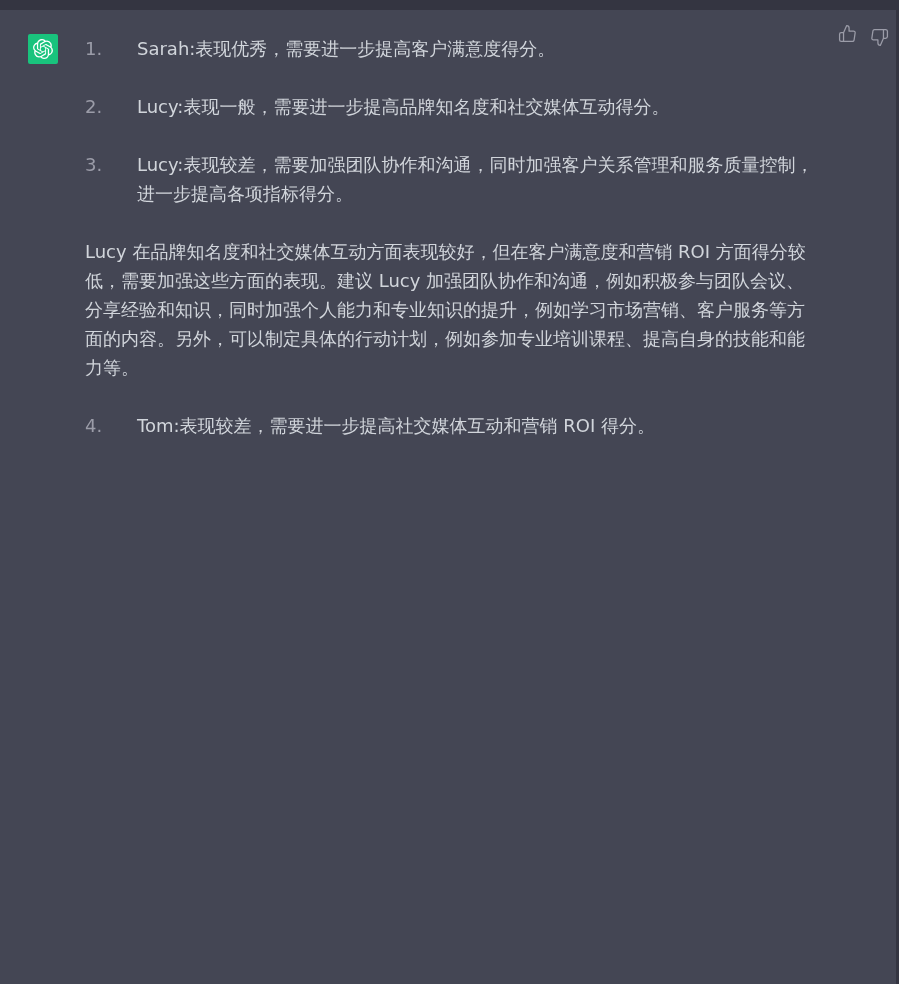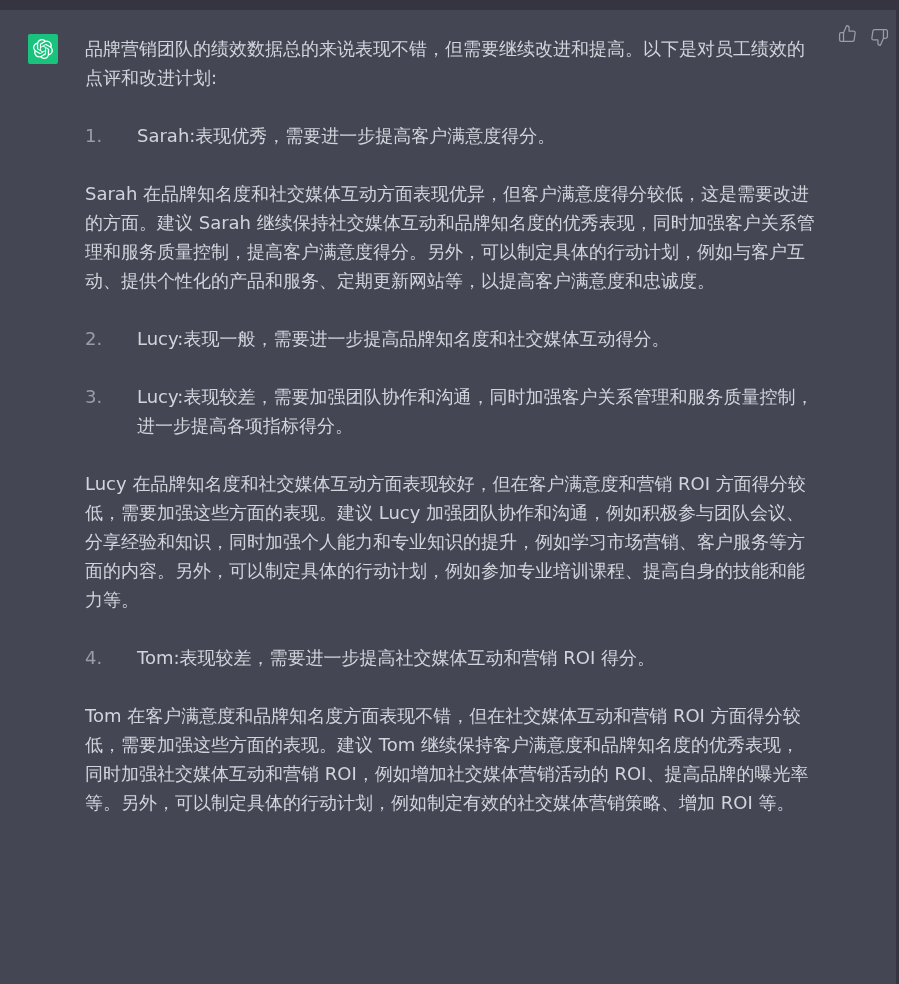--- a/index.html
+++ b/index.html
@@ -85,48 +85,45 @@
 <div class="message-row">
   <div class="message">
 
     <div class="avatar">
       <svg viewBox="0 0 24 24">
         <path d="M22.2819 9.8211a5.9847 5.9847 0 0 0-.5157-4.9108 6.0462 6.0462 0 0 0-6.5098-2.9A6.0651 6.0651 0 0 0 4.9807 4.1818a5.9847 5.9847 0 0 0-3.9977 2.9 6.0462 6.0462 0 0 0 .7427 7.0966 5.98 5.98 0 0 0 .511 4.9107 6.051 6.051 0 0 0 6.5146 2.9001A5.9847 5.9847 0 0 0 13.2599 24a6.0557 6.0557 0 0 0 5.7718-4.2058 5.9894 5.9894 0 0 0 3.9977-2.9001 6.0557 6.0557 0 0 0-.7475-7.073zm-9.022 12.6081a4.4755 4.4755 0 0 1-2.8764-1.0408l.1419-.0804 4.7783-2.7582a.7948.7948 0 0 0 .3927-.6813v-6.7369l2.02 1.1686a.071.071 0 0 1 .038.052v5.5826a4.504 4.504 0 0 1-4.4945 4.4944zm-9.6607-4.1254a4.4708 4.4708 0 0 1-.5346-3.0137l.142.0852 4.783 2.7582a.7712.7712 0 0 0 .7806 0l5.8428-3.3685v2.3324a.0804.0804 0 0 1-.0332.0615L9.74 19.9502a4.4992 4.4992 0 0 1-6.1408-1.6464zM2.3408 7.8956a4.485 4.485 0 0 1 2.3655-1.9728V11.6a.7664.7664 0 0 0 .3879.6765l5.8144 3.3543-2.0201 1.1685a.0757.0757 0 0 1-.071 0l-4.8303-2.7865A4.504 4.504 0 0 1 2.3408 7.8956zm16.5963 3.8558L13.1038 8.364 15.1192 7.2a.0757.0757 0 0 1 .071 0l4.8303 2.7913a4.4944 4.4944 0 0 1-.6765 8.1042v-5.6772a.79.79 0 0 0-.407-.667zm2.0107-3.0231l-.142-.0852-4.7735-2.7818a.7759.7759 0 0 0-.7854 0L9.409 9.2297V6.8974a.0662.0662 0 0 1 .0284-.0615l4.8303-2.7866a4.4992 4.4992 0 0 1 6.6802 4.66zM8.3065 12.863l-2.02-1.1638a.0804.0804 0 0 1-.038-.0567V6.0742a4.4992 4.4992 0 0 1 7.3757-3.4537l-.142.0805L8.704 5.459a.7948.7948 0 0 0-.3927.6813zm1.0976-2.3654l2.602-1.4998 2.6069 1.4998v2.9994l-2.5974 1.4997-2.6067-1.4997z"></path>
       </svg>
     </div>
 
     <div class="content">
-      <p class="block">品牌营销团队的绩效数据总的来说表现不错，但需要继续改进和提高。以下是对员工绩效的点评和改进计划:</p>
 
       <div class="block list-item">
         <span class="list-marker">1.</span>
         <span class="li-text">Sarah:表现优秀，需要进一步提高客户满意度得分。</span>
       </div>
 
-      <p class="block">Sarah 在品牌知名度和社交媒体互动方面表现优异，但客户满意度得分较低，这是需要改进的方面。建议 Sarah 继续保持社交媒体互动和品牌知名度的优秀表现，同时加强客户关系管理和服务质量控制，提高客户满意度得分。另外，可以制定具体的行动计划，例如与客户互动、提供个性化的产品和服务、定期更新网站等，以提高客户满意度和忠诚度。</p>
 
       <div class="block list-item">
         <span class="list-marker">2.</span>
         <span class="li-text">Lucy:表现一般，需要进一步提高品牌知名度和社交媒体互动得分。</span>
       </div>
 
 
       <div class="block list-item">
         <span class="list-marker">3.</span>
         <span class="li-text">Lucy:表现较差，需要加强团队协作和沟通，同时加强客户关系管理和服务质量控制，进一步提高各项指标得分。</span>
       </div>
 
       <p class="block">Lucy 在品牌知名度和社交媒体互动方面表现较好，但在客户满意度和营销 ROI 方面得分较低，需要加强这些方面的表现。建议 Lucy 加强团队协作和沟通，例如积极参与团队会议、分享经验和知识，同时加强个人能力和专业知识的提升，例如学习市场营销、客户服务等方面的内容。另外，可以制定具体的行动计划，例如参加专业培训课程、提高自身的技能和能力等。</p>
 
       <div class="block list-item">
         <span class="list-marker">4.</span>
         <span class="li-text">Tom:表现较差，需要进一步提高社交媒体互动和营销 ROI 得分。</span>
       </div>
 
-      <p class="block">Tom 在客户满意度和品牌知名度方面表现不错，但在社交媒体互动和营销 ROI 方面得分较低，需要加强这些方面的表现。建议 Tom 继续保持客户满意度和品牌知名度的优秀表现，同时加强社交媒体互动和营销 ROI，例如增加社交媒体营销活动的 ROI、提高品牌的曝光率等。另外，可以制定具体的行动计划，例如制定有效的社交媒体营销策略、增加 ROI 等。</p>
     </div>
 
   </div>
 </div>
 
 <div class="actions">
   <button class="action-btn up">
     <svg viewBox="0 0 24 24">
       <path d="M14 9V5a3 3 0 0 0-3-3l-4 9v11h11.28a2 2 0 0 0 2-1.7l1.38-9a2 2 0 0 0-2-2.3zM7 22H4a2 2 0 0 1-2-2v-7a2 2 0 0 1 2-2h3"></path>
     </svg>

